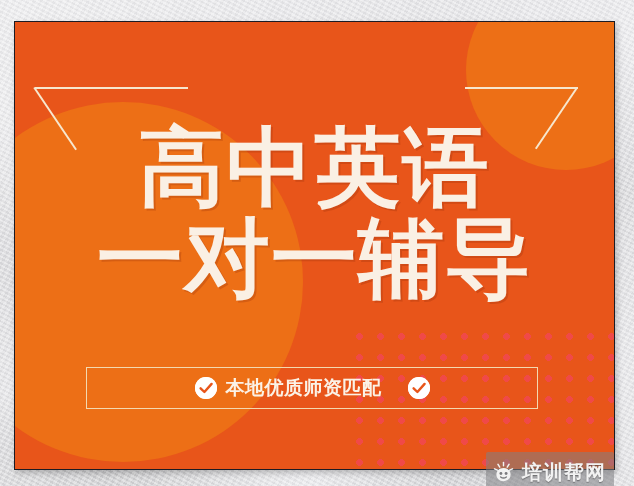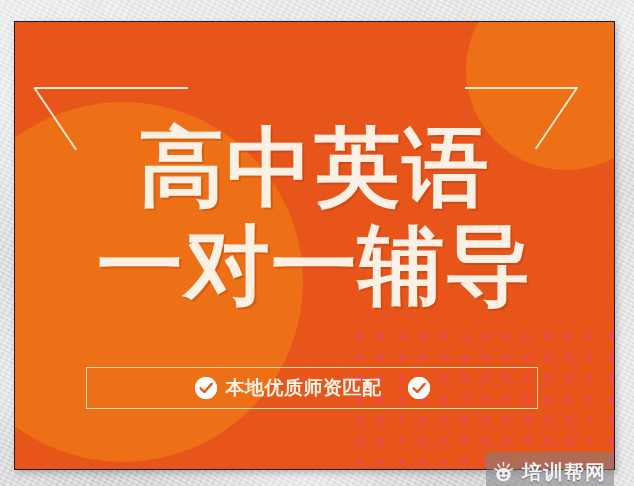--- a/index.html
+++ b/index.html
@@ -109,21 +109,21 @@
     display: block;
     color: #FAF0E4;
     font-family: "Liberation Sans", "DejaVu Sans", sans-serif;
     font-weight: bold;
     font-size: 86px;
     line-height: 98px;
     letter-spacing: 2px;
     text-shadow: 2px 2px 0 rgba(150,45,10,0.28);
     white-space: nowrap;
   }
-  .headline-line.l2 { letter-spacing: 1px; }
+  .headline-line.l2 { letter-spacing: 1px; font-family: Liberation Mono, monospace; }
 
   
   #badge-bar {
     position: absolute;
     left: 71px;
     top: 345px;
     width: 452px;
     height: 42px;
     border: 1.6px solid #F3D9B0;
     box-sizing: border-box;

